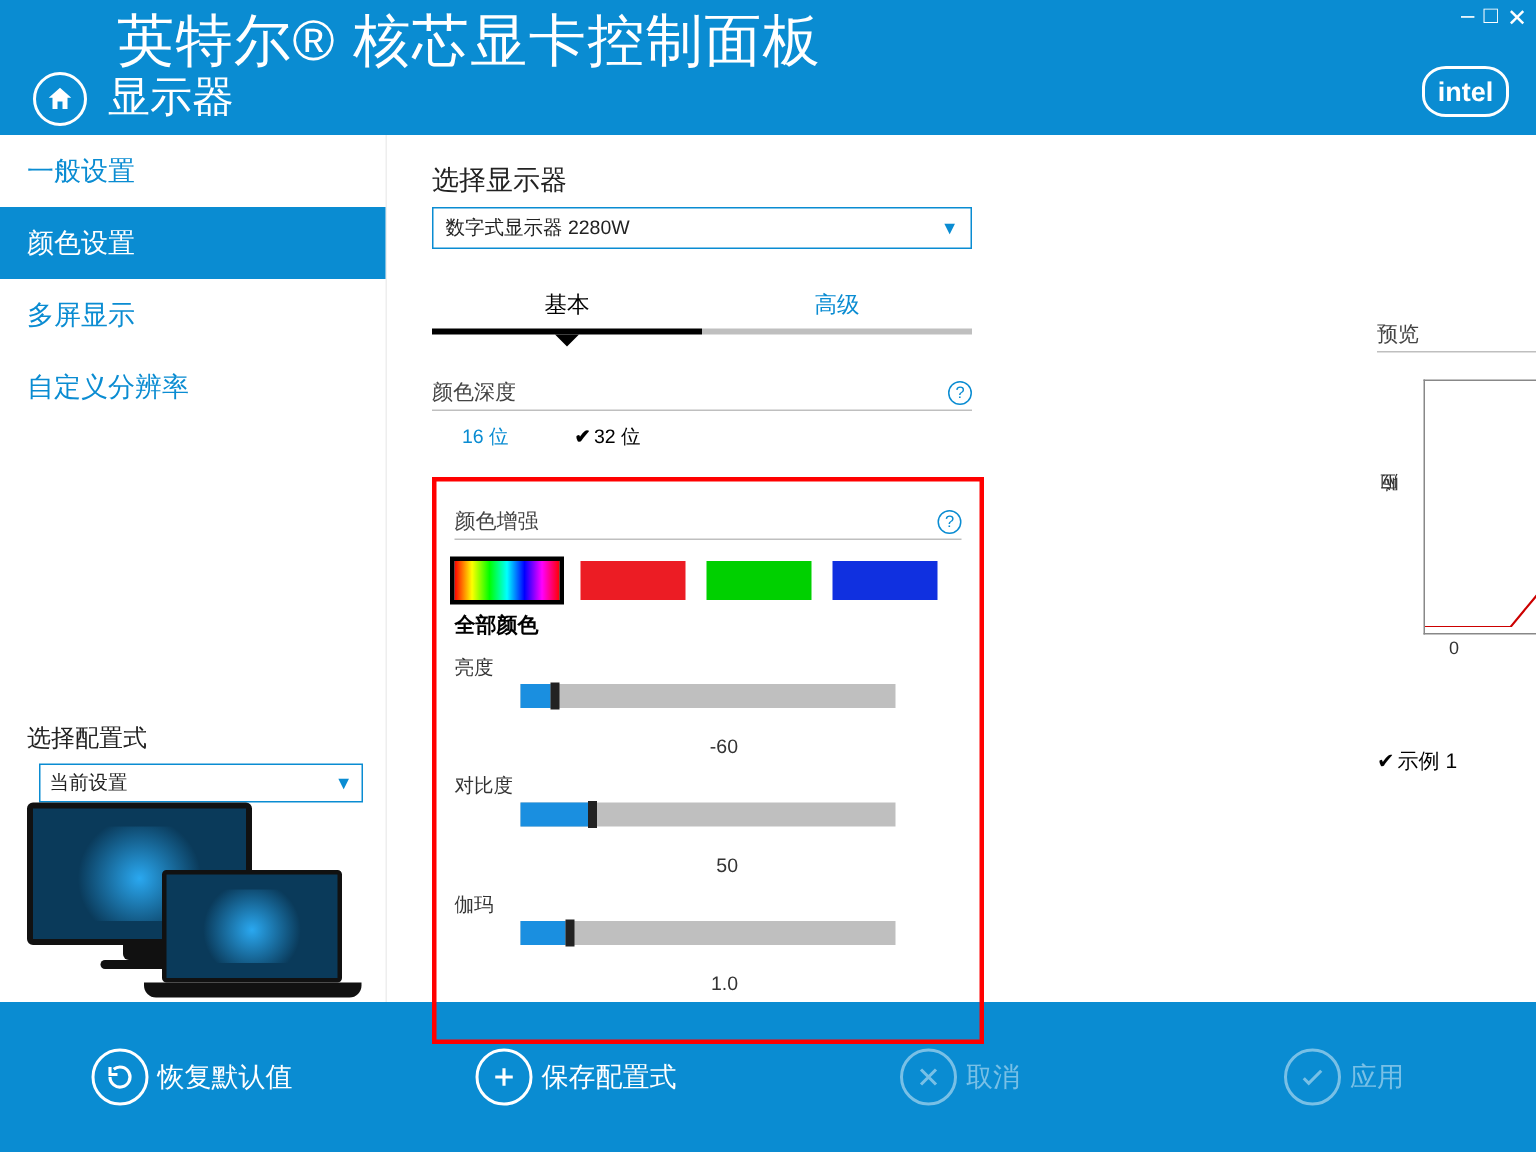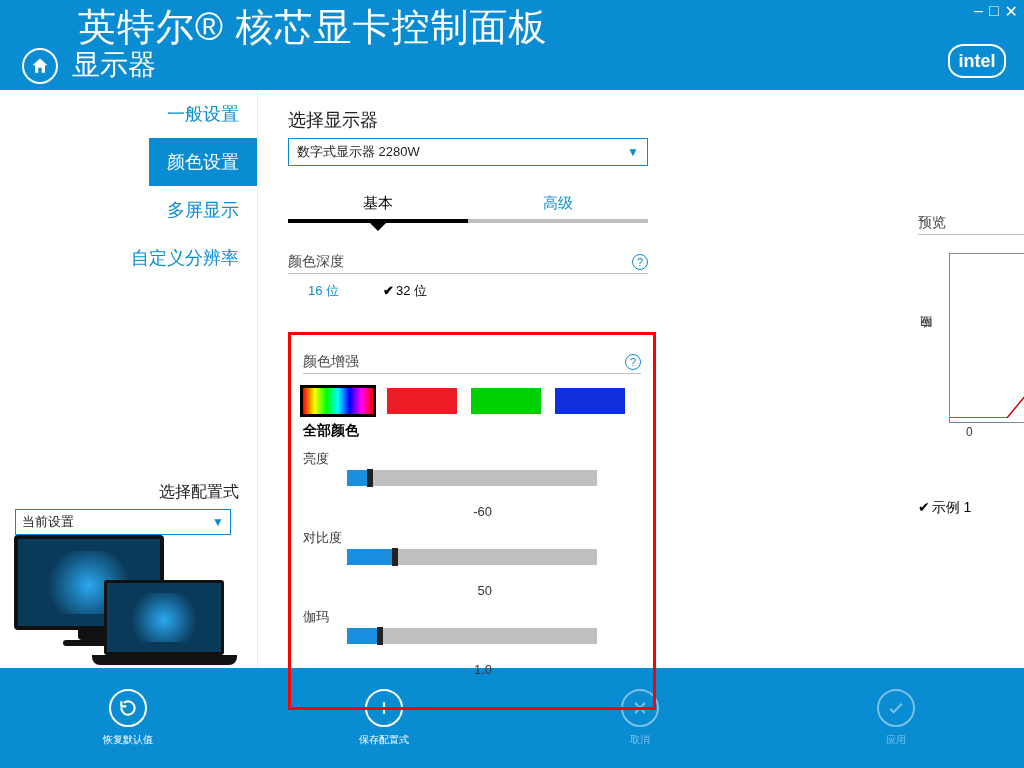--- a/index.html
+++ b/index.html
@@ -36,21 +36,21 @@
     border: 2px solid #fff; border-radius: 16px / 14px;
     display:flex; align-items:center; justify-content:center;
     font-family: Arial, sans-serif; font-weight:bold; font-size:18px; color:#fff;
   }
   .body {
     display: flex; height: calc(768px - 90px - 100px);
     background:#fff;
   }
   .sidebar {
     width: 258px; background:#fff; border-right:1px solid #eee;
-    display:flex; flex-direction:column;align-items:flex-end;
+    display:flex; flex-direction:column;
   }
   .side-item {
     padding: 12px 18px; font-size: 18px; color: #0a8cd2; cursor:pointer;
   }
   .side-item.active {
     background:#0a8cd2; color:#fff;
   }
   .sidebar-spacer { flex:0 0 200px; }
   .profile-select-label { padding: 0 18px 6px 18px; font-size:16px; color:#222; }
   .profile-select {
@@ -100,21 +100,21 @@
   .section-row .lbl{ font-size:14px; color:#444;}
   .help-icon{
     width:16px; height:16px; border:1.5px solid #0a8cd2; border-radius:50%;
     color:#0a8cd2; font-size:11px; display:flex; align-items:center; justify-content:center; cursor:pointer;
   }
   .depth-options { margin-top:8px; width:360px; display:flex; gap:44px; padding-left:20px;}
   .depth-opt { font-size:13px; color:#0a8cd2; cursor:pointer;}
   .depth-opt.sel { color:#000; }
   .depth-opt.sel::before{content:"✔"; color:#000; margin-right:2px; font-weight:bold;}
   .enhance-box {
-    margin-top: 32px; width:368px; border:3px solid #f00; padding: 18px 12px 30px 12px;
+    margin-top: 18px; width:368px; border:3px solid #f00; padding: 18px 12px 30px 12px;
   }
   .enhance-box .section-row{ width:100%; margin-top:0;}
   .swatches { display:flex; gap:14px; margin-top:14px;}
   .swatch {
     width:70px; height:26px; cursor:pointer;
   }
   .swatch.all{
     background:linear-gradient(90deg,#f00,#ff0,#0f0,#0ff,#00f,#f0f,#f00);
     outline:3px solid #000;
   }
@@ -152,22 +152,22 @@
     margin-top:60px; display:flex; gap:60px; font-size:14px;
   }
   .ex{color:#0a8cd2; cursor:pointer;}
   .ex.current{color:#000;}
   .ex.current::before{content:"✔"; margin-right:2px;}
   
   .footer{
     height:100px; background:#0a8cd2; display:flex;
   }
   .fbtn{
-    flex:1; display:flex; flex-direction:column; align-items:center; justify-content:center; gap:6px;
-    color:#fff; font-size:10px; cursor:pointer;
+    flex:1; display:flex; flex-direction:row; align-items:center; justify-content:center; gap:6px;
+    color:#fff; font-size:18px; cursor:pointer;
   }
   .fbtn.dim{color:rgba(255,255,255,0.45);}
   .ficon{width:38px; height:38px; border:2.5px solid currentColor; border-radius:50%; display:flex; align-items:center; justify-content:center;}
   .ficon svg{width:20px; height:20px; stroke:currentColor; fill:none; stroke-width:2.5;}
   .chart-box{position:relative; margin-left:8px;}
 </style>
 </head>
 <body>
 
 <div class="header">

